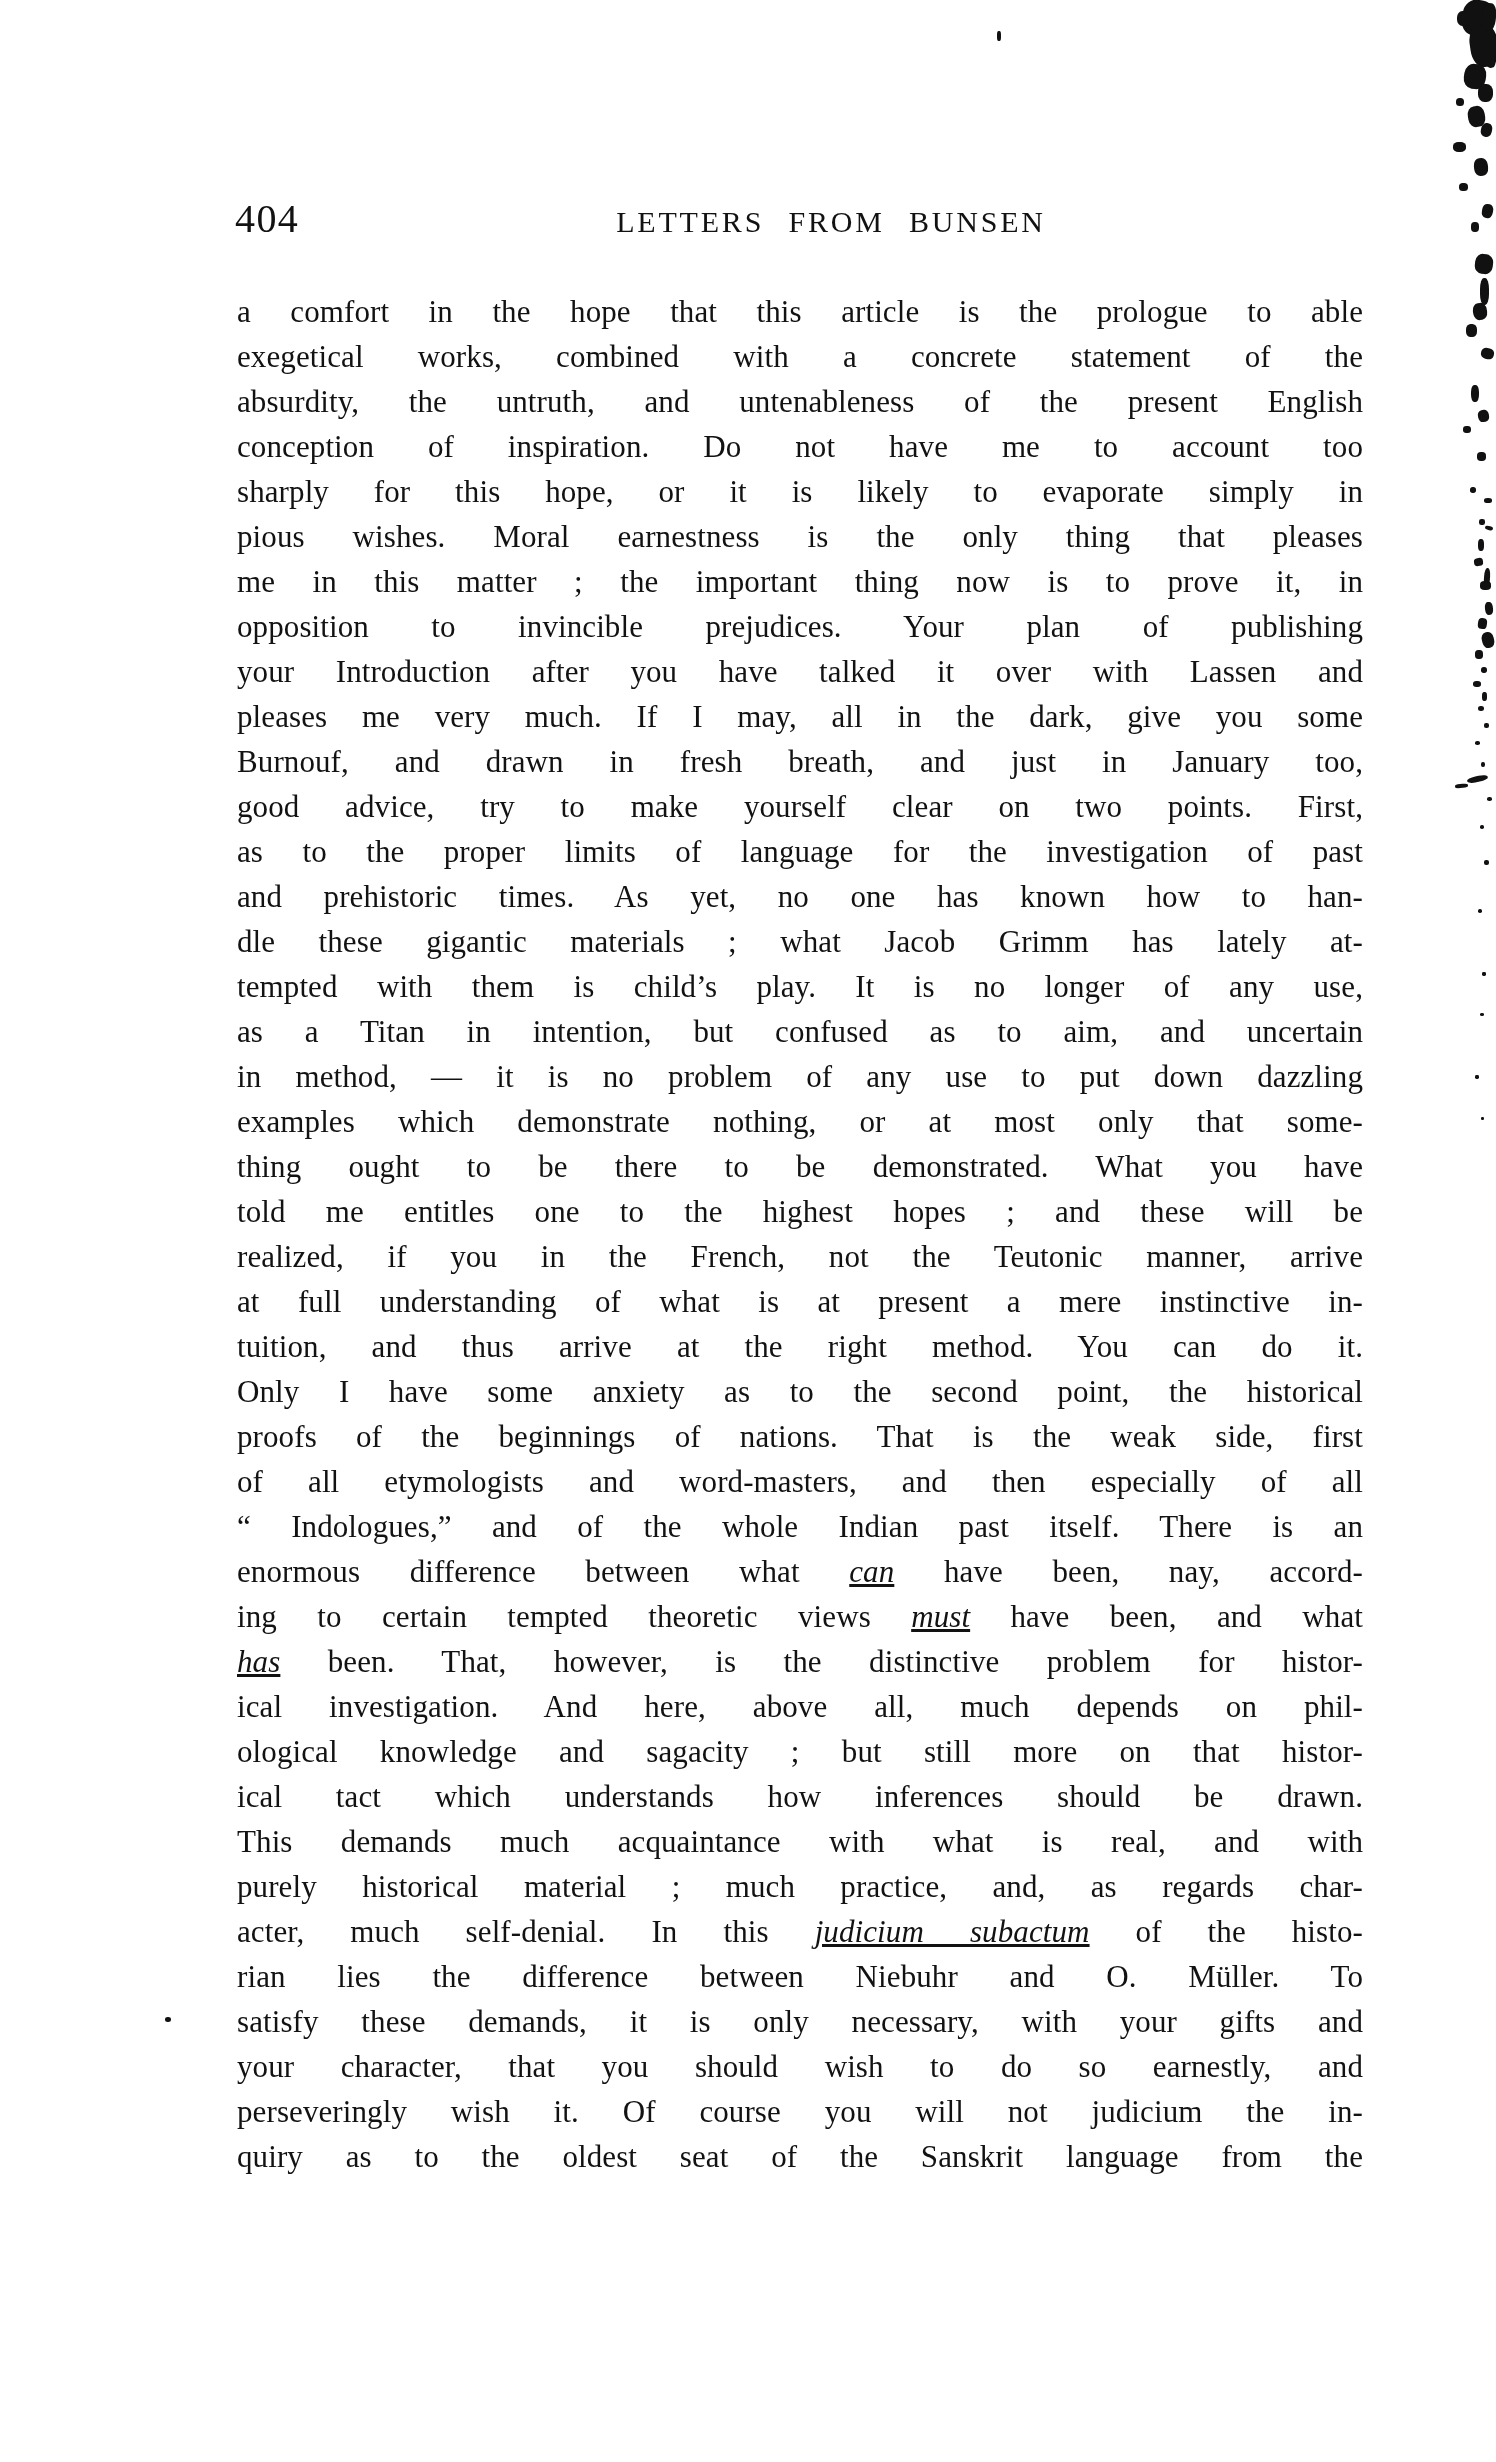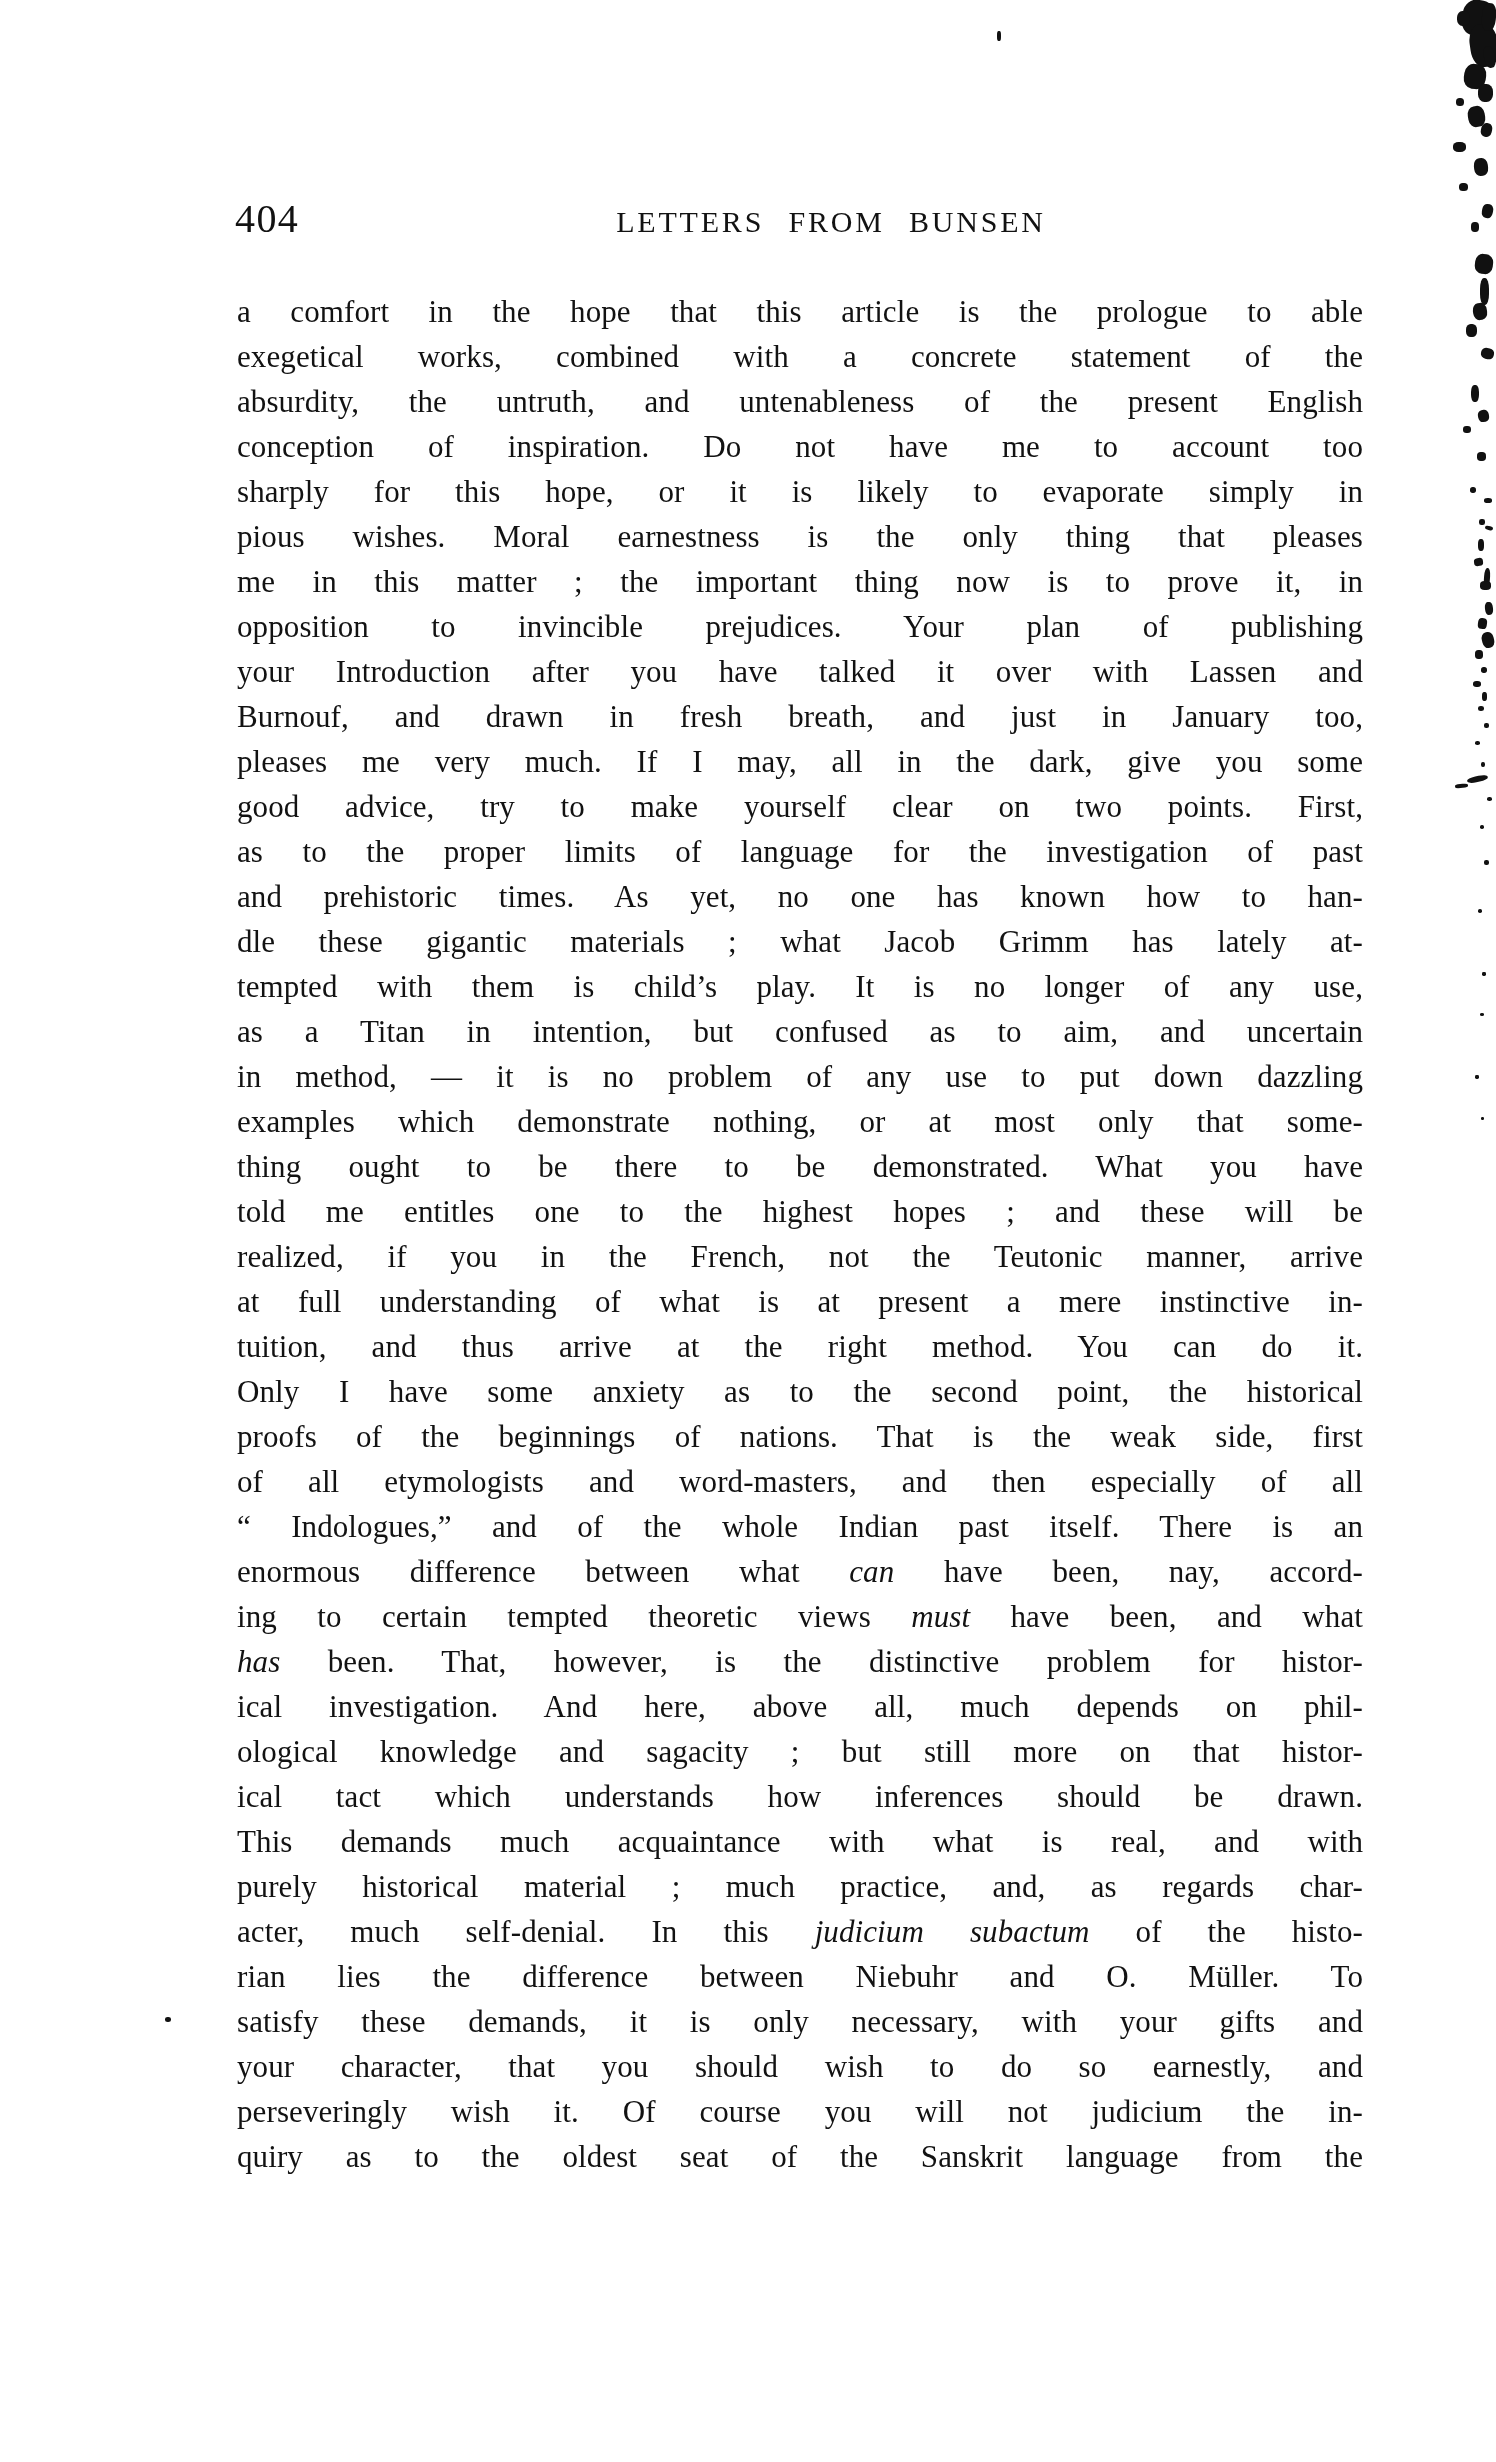--- a/index.html
+++ b/index.html
@@ -28,21 +28,21 @@
     position: absolute; left: 237px; top: 289px; width: 1126px;
   }
   .line {
     font-size: 31px; line-height: 45px;
     letter-spacing: 0.1px;
     text-align: justify;
     text-align-last: justify;
     -moz-text-align-last: justify;
     white-space: normal;
   }
-  .line .it { font-style: italic; }
+  .line .it { font-style: italic; text-decoration: underline; }
 
   #artifacts { position: absolute; inset: 0; pointer-events: none; }
   .speck {
     position: absolute; background: #111;
     border-radius: 42%;
   }
 </style>
 </head>
 <body>
 
@@ -56,22 +56,22 @@
   <div class="text-block">
       <div class="line"><span>a comfort in the hope that this article is the prologue to able</span></div>
       <div class="line"><span>exegetical works, combined with a concrete statement of the</span></div>
       <div class="line"><span>absurdity, the untruth, and untenableness of the present English</span></div>
       <div class="line"><span>conception of inspiration. Do not have me to account too</span></div>
       <div class="line"><span>sharply for this hope, or it is likely to evaporate simply in</span></div>
       <div class="line"><span>pious wishes. Moral earnestness is the only thing that pleases</span></div>
       <div class="line"><span>me in this matter ; the important thing now is to prove it, in</span></div>
       <div class="line"><span>opposition to invincible prejudices. Your plan of publishing</span></div>
       <div class="line"><span>your Introduction after you have talked it over with Lassen and</span></div>
+      <div class="line"><span>pleases me very much. If I may, all in the dark, give you some</span></div>
       <div class="line"><span>Burnouf, and drawn in fresh breath, and just in January too,</span></div>
-      <div class="line"><span>pleases me very much. If I may, all in the dark, give you some</span></div>
       <div class="line"><span>good advice, try to make yourself clear on two points. First,</span></div>
       <div class="line"><span>as to the proper limits of language for the investigation of past</span></div>
       <div class="line"><span>and prehistoric times. As yet, no one has known how to han-</span></div>
       <div class="line"><span>dle these gigantic materials ; what Jacob Grimm has lately at-</span></div>
       <div class="line"><span>tempted with them is child’s play. It is no longer of any use,</span></div>
       <div class="line"><span>as a Titan in intention, but confused as to aim, and uncertain</span></div>
       <div class="line"><span>in method, — it is no problem of any use to put down dazzling</span></div>
       <div class="line"><span>examples which demonstrate nothing, or at most only that some-</span></div>
       <div class="line"><span>thing ought to be there to be demonstrated. What you have</span></div>
       <div class="line"><span>told me entitles one to the highest hopes ; and these will be</span></div>

